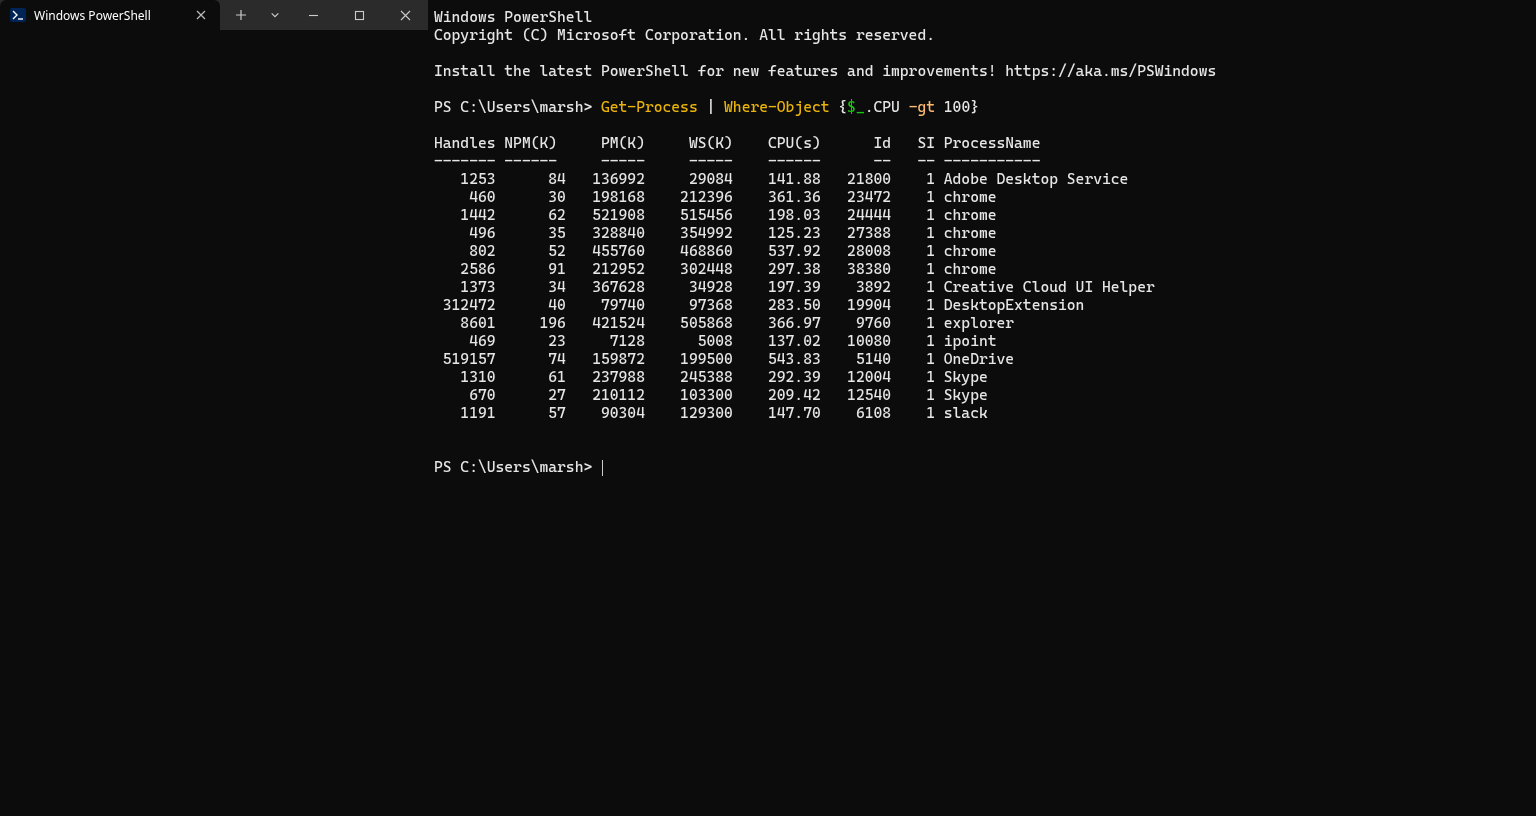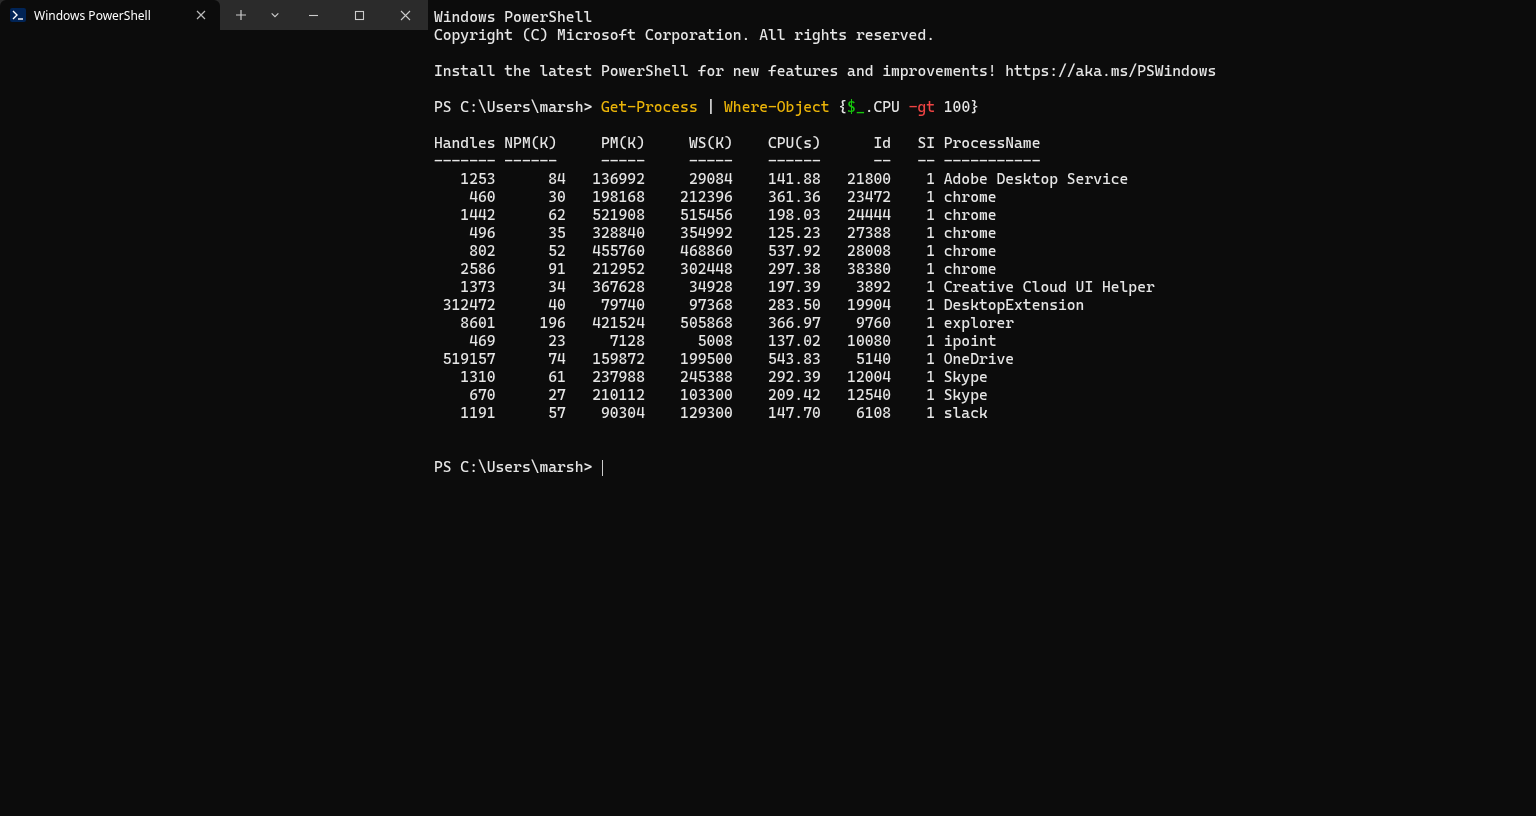--- a/index.html
+++ b/index.html
@@ -99,21 +99,21 @@
     padding: 8px 6px 0 6px;
     line-height: 18px;
     white-space: pre;
     overflow: hidden;
     font-variant-ligatures: none;
     letter-spacing: 0px;
   }
   .c-white { color: #e6e6e6; }
   .c-yellow { color: #eab308; }
   .c-green { color: #16c60c; }
-  .c-gray { color: #ef4444; }
+  .c-gray { color: #fdba74; }
   .cursor {
     display: inline-block;
     width: 1px;
     height: 16px;
     background: #cccccc;
     vertical-align: text-bottom;
     margin-left: 1px;
     animation: blink 1s step-end infinite;
   }
   @keyframes blink { 50% { opacity: 0; } }

